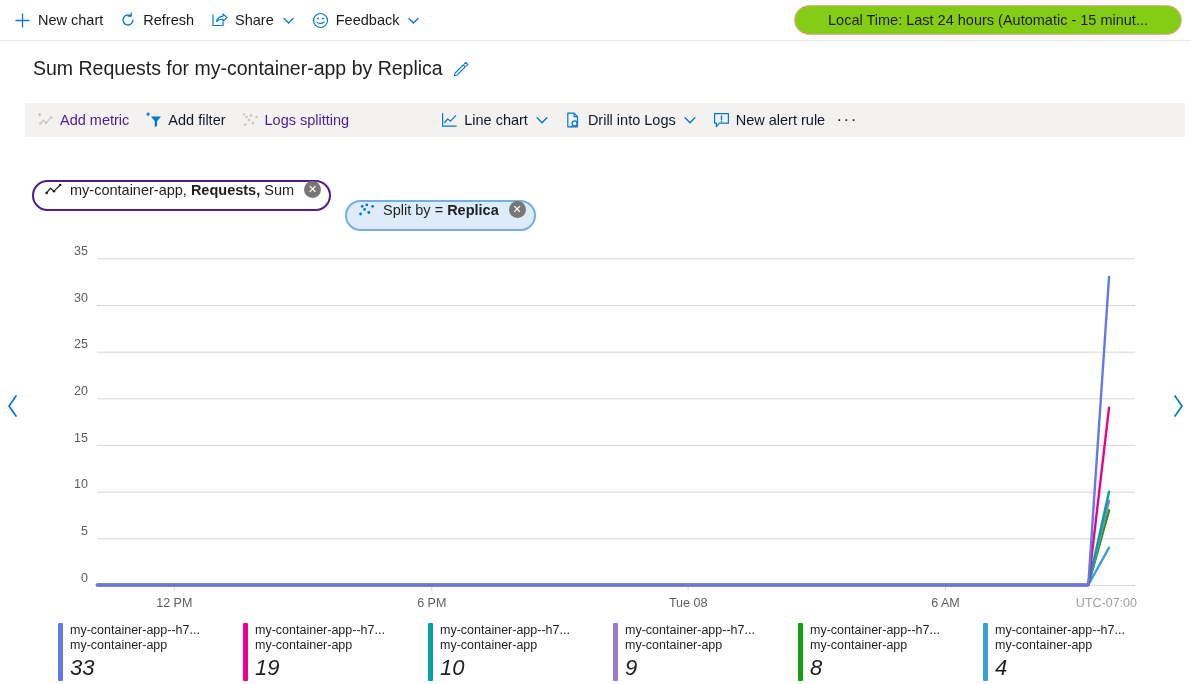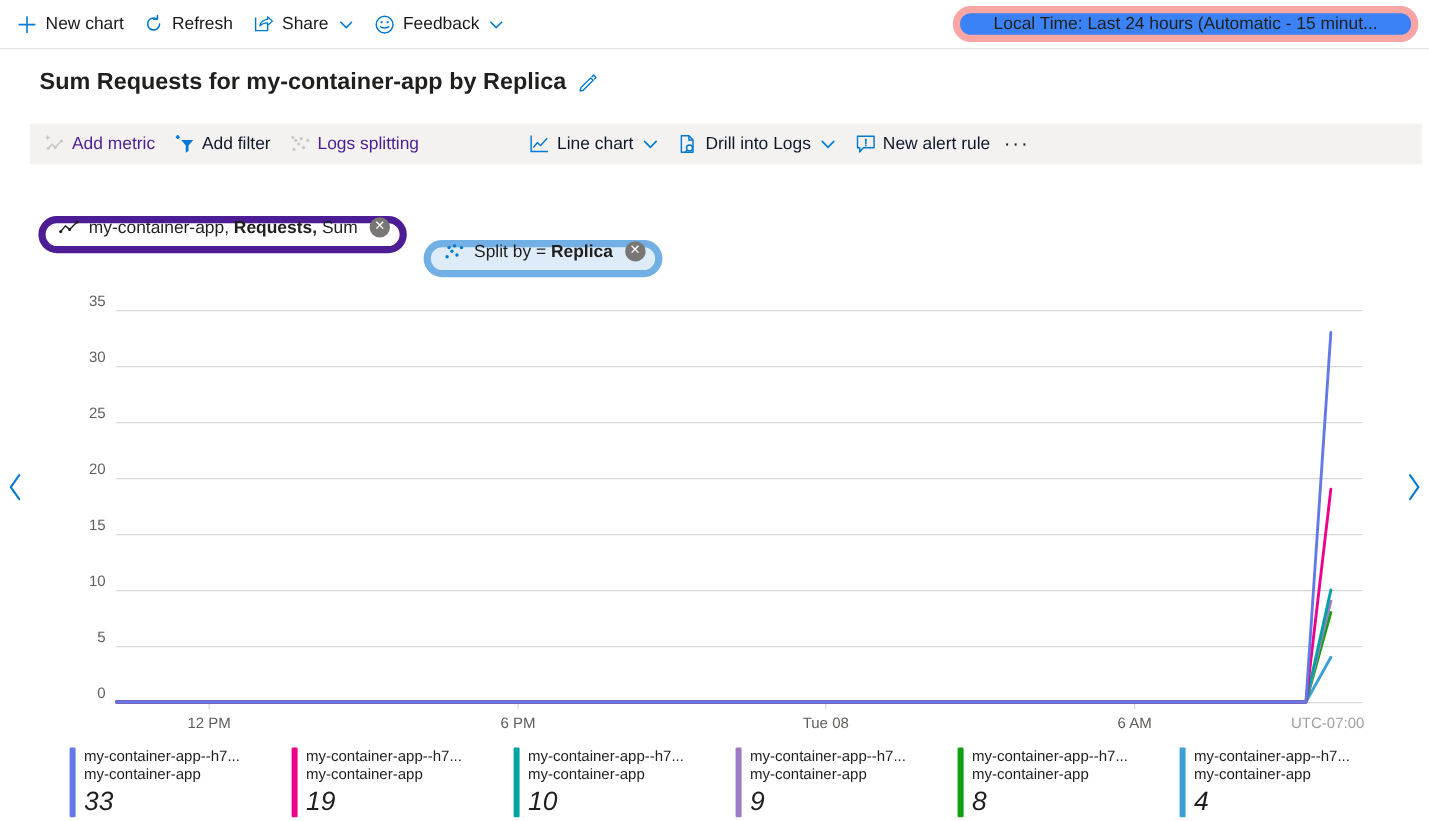--- a/index.html
+++ b/index.html
@@ -25,31 +25,31 @@
     height: 32px; padding: 0 9px 0 4px;
     font-size: 14.5px; color: #1b1a19; cursor: pointer; white-space: nowrap;
   }
   .cmd .glyph { color: #0078d4; display:inline-flex; align-items:center; justify-content:center; }
   .chev { color:#0078d4; display:inline-flex; align-items:center; margin-left:1px; }
   .topbar-left { display:flex; align-items:center; padding-left: 10px; gap: 4px; }
 
   .timepill {
     position: absolute; right: 9px; top: 5px;
     height: 30px; min-width: 388px;
-    border: 6px solid #fca5a5; border-radius: 15px;
-    background: #3b82f6; color: #201f1e; font-size: 14.5px;
+    border: 1px solid #fca5a5; border-radius: 15px;
+    background: #84cc16; color: #201f1e; font-size: 14.5px;
     display: flex; align-items: center; justify-content: center;
     padding: 0 16px; cursor: pointer; white-space: nowrap;
   }
 
   
   .charttitle {
     position: absolute; left: 33px; top: 57px;
     display: flex; align-items: center; gap: 9px;
-    font-size: 19.5px; color: #201f1e; font-weight: 700; white-space: nowrap;
+    font-size: 19.5px; color: #201f1e; font-weight: 400; white-space: nowrap;
   }
   .pencil { cursor: pointer; display:inline-flex; }
 
   
   .charttoolbar {
     position: absolute; left: 25px; top: 103px; width: 1160px; height: 34px;
     background: #f3f2f1;
     display: flex; align-items: center; padding: 0 4px;
   }
   .tbtn {
@@ -65,21 +65,21 @@
     display:flex; align-items:center; justify-content:center;
     width: 28px; height: 28px; cursor: pointer;
     color:#1b1a19; font-size: 17px; letter-spacing: 1.5px;
   }
 
   
   .pillrow { position: absolute; left: 32px; top: 160px; display: flex; gap: 14px; align-items: center; }
   .pill {
     display: flex; align-items: center; gap: 8px;
     height: 31px; padding: 0 8px 12px 11px;
-    border: 6px solid #4c1d95; border-radius: 16px;
+    border: 2px solid #4c1d95; border-radius: 16px;
     background: #fff; font-size: 14.5px; color: #201f1e; cursor: pointer; white-space: nowrap;
   }
   .pill.selected { background: #deecf9; border-color: #71afe5; margin-top: 40px; }
   .pill b { font-weight: 700; }
   .pillx {
     width: 17px; height: 17px; border-radius: 50%; background: #797775;
     color: #fff; font-size: 11px; line-height: 17px; text-align: center;
     display:inline-block; cursor: pointer; margin-left: 2px; font-family:"Liberation Sans",sans-serif;
   }
   .pillicon { display:inline-flex; align-items:center; }

